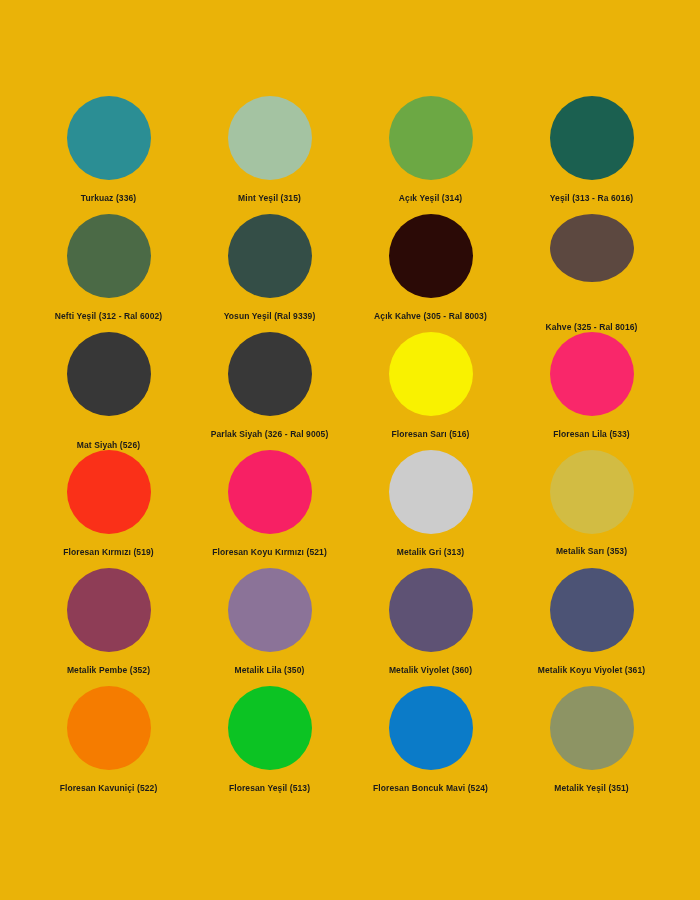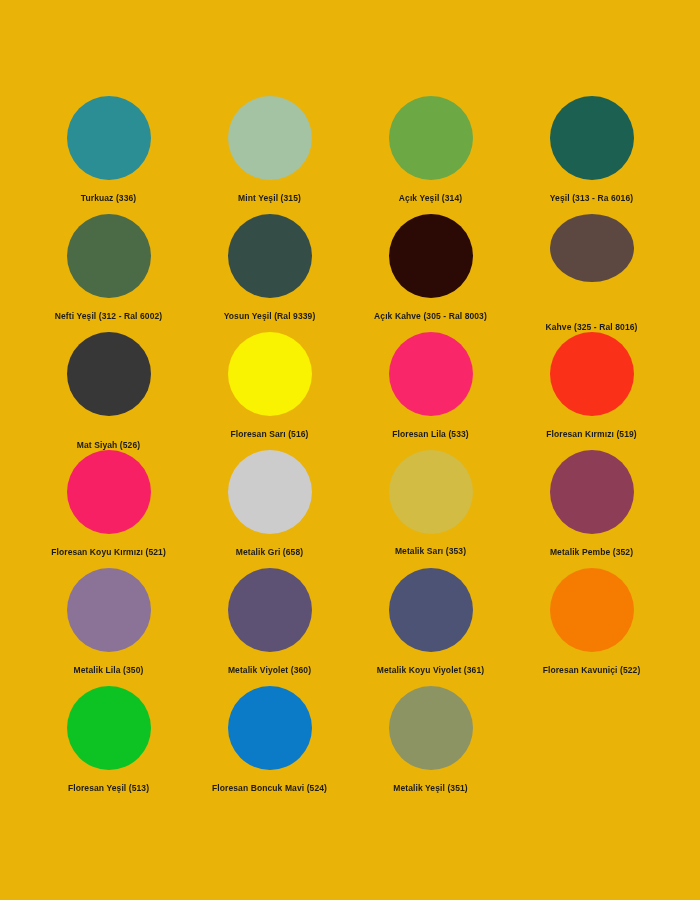--- a/index.html
+++ b/index.html
@@ -86,38 +86,42 @@
       </div>
       <div class="swatch-cell">
         <span class="swatch-circle" style="background-color: rgb(92, 72, 64);"></span>
         <div class="swatch-label" style="color: rgb(27, 27, 27); margin-top: 40px;">Kahve (325 - Ral 8016)</div>
       </div>
       <div class="swatch-cell">
         <span class="swatch-circle" style="background-color: rgb(55, 55, 55);"></span>
         <div class="swatch-label" style="color: rgb(27, 27, 27); margin-top: 24px;">Mat Siyah (526)</div>
       </div>
       <div class="swatch-cell">
+        <span class="swatch-circle" style="background-color: rgb(56, 56, 56);"></span>
+        <div class="swatch-label" style="color: rgb(27, 27, 27);">Parlak Siyah (326 - Ral 9005)</div>
+      </div>
+      <div class="swatch-cell">
         <span class="swatch-circle" style="background-color: rgb(249, 242, 0);"></span>
         <div class="swatch-label" style="color: rgb(27, 27, 27);">Floresan Sarı (516)</div>
       </div>
       <div class="swatch-cell">
         <span class="swatch-circle" style="background-color: rgb(249, 39, 106);"></span>
         <div class="swatch-label" style="color: rgb(27, 27, 27);">Floresan Lila (533)</div>
       </div>
       <div class="swatch-cell">
         <span class="swatch-circle" style="background-color: rgb(250, 48, 24);"></span>
         <div class="swatch-label" style="color: rgb(27, 27, 27);">Floresan Kırmızı (519)</div>
       </div>
       <div class="swatch-cell">
         <span class="swatch-circle" style="background-color: rgb(247, 32, 100);"></span>
         <div class="swatch-label" style="color: rgb(27, 27, 27);">Floresan Koyu Kırmızı (521)</div>
       </div>
       <div class="swatch-cell">
         <span class="swatch-circle" style="background-color: rgb(204, 204, 204);"></span>
-        <div class="swatch-label" style="color: rgb(27, 27, 27);">Metalik Gri (658)</div>
+        <div class="swatch-label" style="color: rgb(27, 27, 27);">Metalik Gri (313)</div>
       </div>
       <div class="swatch-cell">
         <span class="swatch-circle" style="background-color: rgb(210, 188, 67);"></span>
         <div class="swatch-label" style="color: rgb(27, 27, 27); margin-top: 12px;">Metalik Sarı (353)</div>
       </div>
       <div class="swatch-cell">
         <span class="swatch-circle" style="background-color: rgb(142, 61, 86);"></span>
         <div class="swatch-label" style="color: rgb(27, 27, 27);">Metalik Pembe (352)</div>
       </div>
       <div class="swatch-cell">

